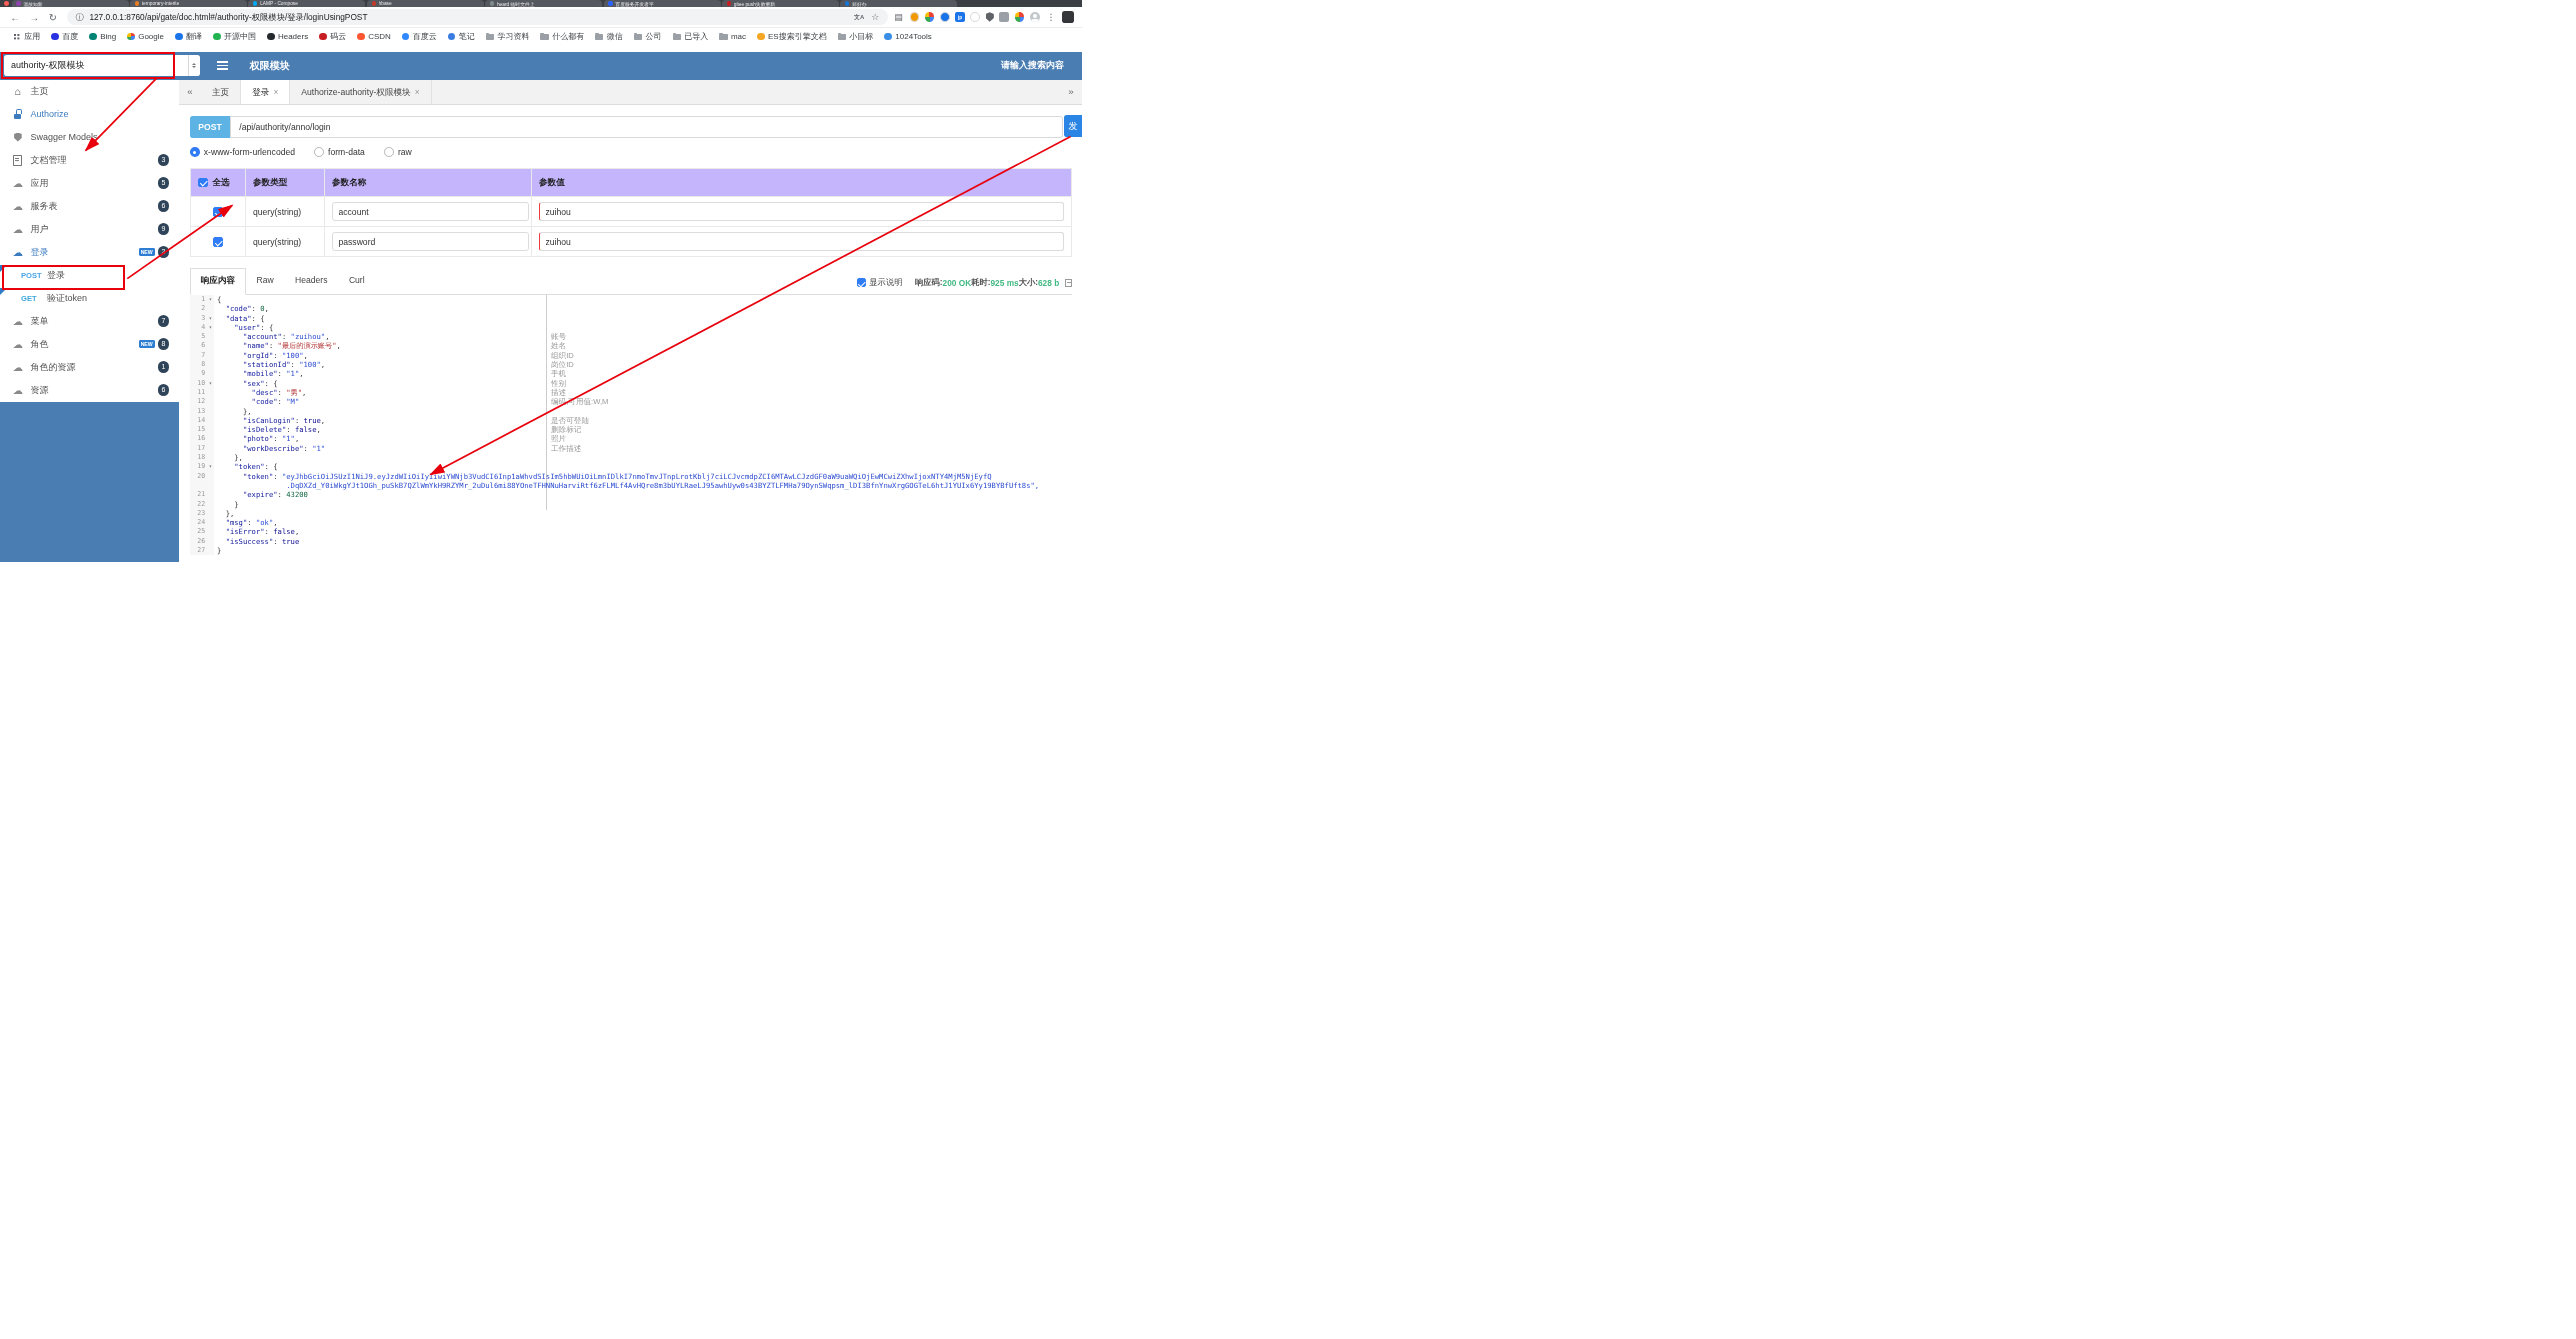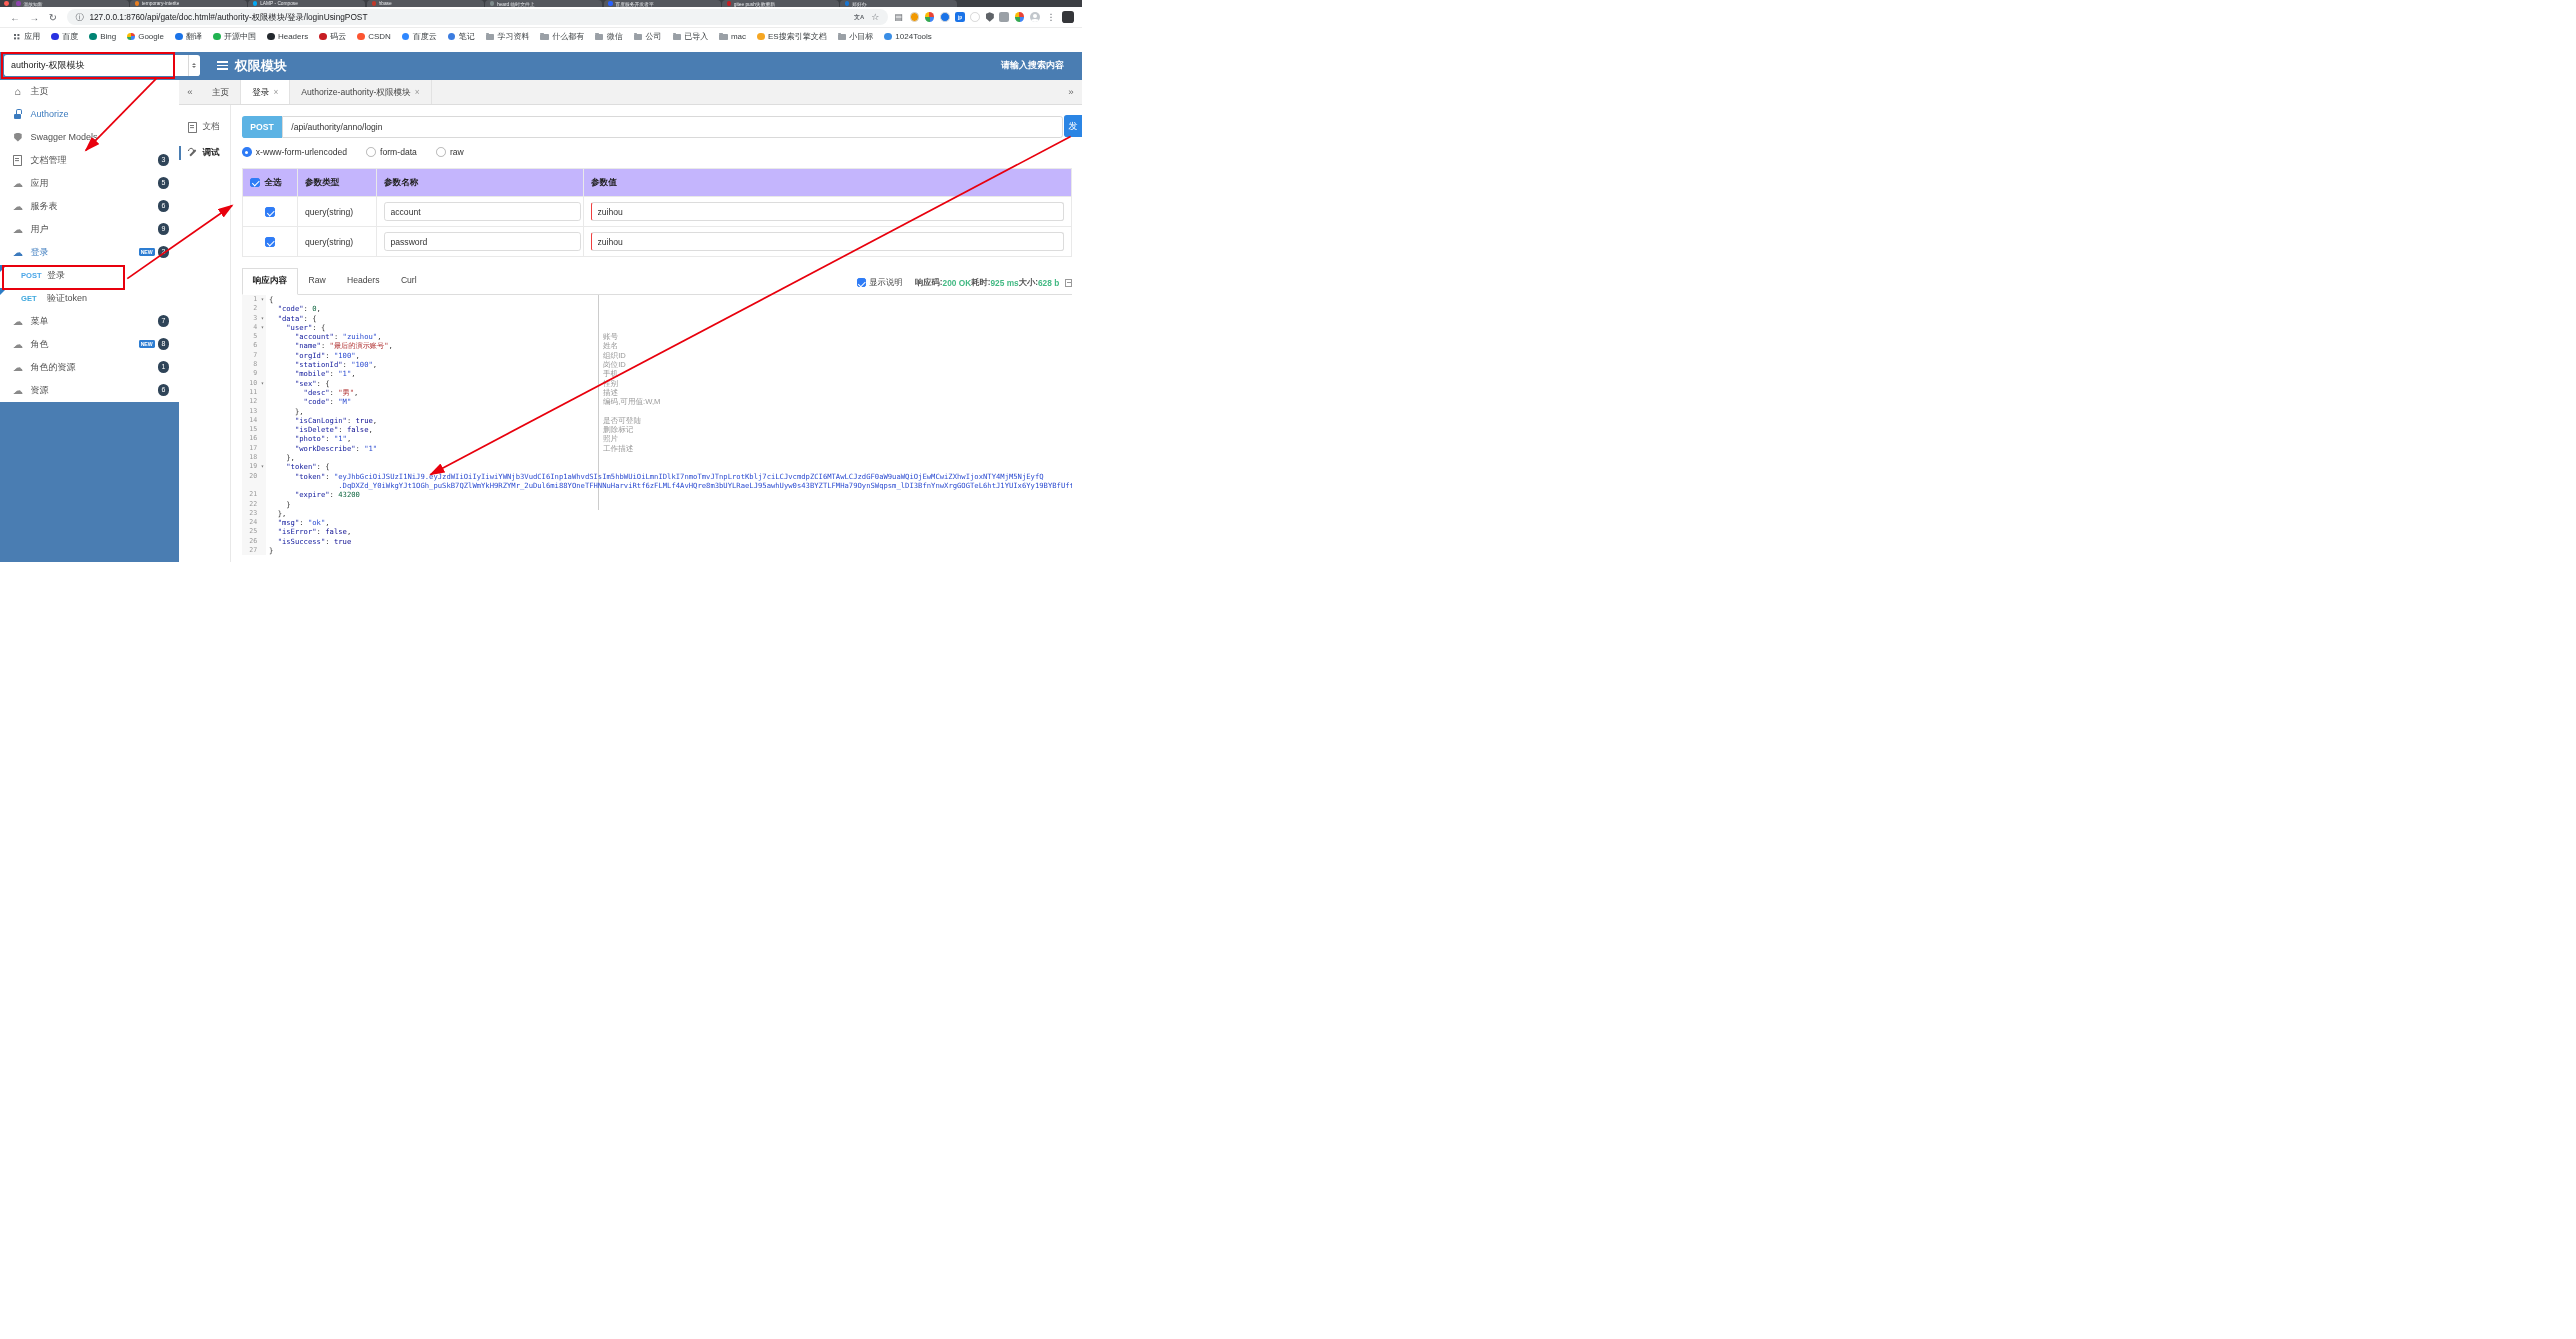--- a/index.html
+++ b/index.html
@@ -48,21 +48,21 @@
   .whitegap{height:7px;background:#fff;}
 
   
   .appheader{height:28px;background:#4a7db2;display:flex;align-items:center;padding:0 0 0 4.1px;}
   .module-select{width:196px;height:21px;background:#fff;border-radius:2.8px;display:flex;align-items:center;padding-left:7px;font-size:9px;color:#222;cursor:pointer;flex:none;}
   .sel-arrows{margin-left:auto;width:12.4px;height:100%;border-left:0.7px solid #d8d8d8;display:flex;flex-direction:column;align-items:center;justify-content:center;gap:1.4px;}
   .sel-arrows .up{width:0;height:0;border-left:2.8px solid transparent;border-right:2.8px solid transparent;border-bottom:2.8px solid #777;}
   .sel-arrows .dn{width:0;height:0;border-left:2.8px solid transparent;border-right:2.8px solid transparent;border-top:2.8px solid #777;}
   .burger{margin-left:16.6px;display:inline-flex;flex-direction:column;gap:2.1px;cursor:pointer;}
   .burger i{display:block;width:11px;height:1.4px;background:#fff;}
-  .apptitle{color:#fff;font-size:13px;font-weight:bold;margin-left:7px;}
+  .apptitle{color:#fff;font-size:10px;font-weight:bold;margin-left:22px;}
   .hsearch{margin-left:auto;margin-right:18px;color:#fff;font-size:9px;font-weight:bold;cursor:text;}
 
   
   .main{display:flex;height:484px;overflow:hidden;}
   .sidebar{width:179px;flex:none;display:flex;flex-direction:column;background:#fff;}
   .sitem{display:flex;align-items:center;height:23px;padding:0 9.7px 0 12.4px;font-size:9px;color:#515151;cursor:pointer;flex:none;}
   .sitem .lab{margin-left:7px;white-space:nowrap;}
   .sitem.active{color:#3c7bbe;}
   .sitem.active .ic{color:#3c7bbe;}
   .sitem.sub{padding-left:21px;position:relative;}
@@ -431,30 +431,20 @@
               <span class="xc">×</span>
             </div>
             <div class="dtab">
               <span>Authorize-authority-权限模块</span>
               <span class="xc">×</span>
             </div>
           </div>
         <span class="chev right">»</span>
       </div>
       <div class="content-body">
-        <div class="subnav" id="subnav">
-            <div class="snitem">
-              <span class="ic i-doc"></span>
-              <span>文档</span>
-            </div>
-            <div class="snitem active">
-              <span class="ic i-wrench"></span>
-              <span>调试</span>
-            </div>
-          </div>
         <div class="pane">
           <div class="req-row">
             <span class="post-badge">POST</span>
             <div class="url-box"><span>/api/authority/anno/login</span></div>
           </div>
           <div class="ct-row" id="ctrow">
               <label class="ctopt">
                 <span class="radio sel"></span>
                 <span>x-www-form-urlencoded</span>
               </label>

